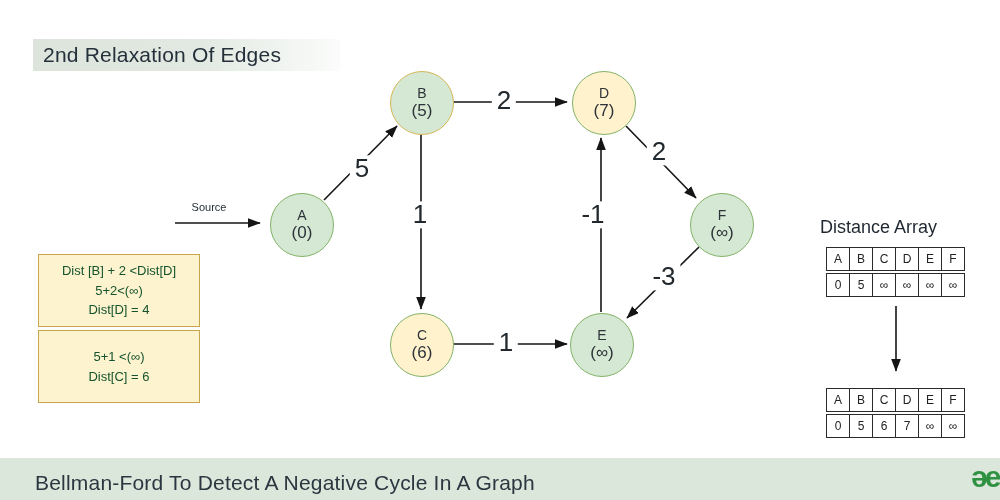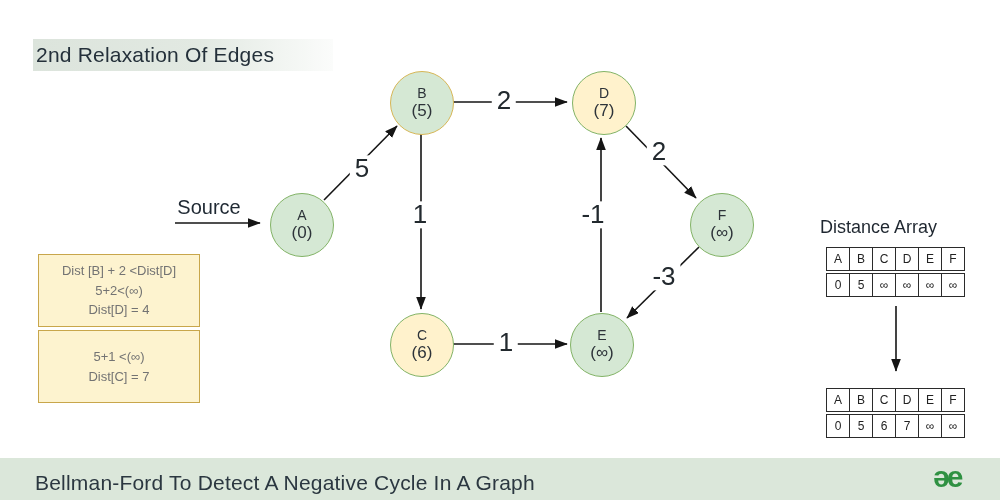--- a/index.html
+++ b/index.html
@@ -11,21 +11,21 @@
     position:relative;
     width:1000px;height:500px;
     background:#ffffff;
     overflow:hidden;
   }
   
   .title-chip{
     position:absolute;left:33px;top:39px;width:297px;height:32px;
     background:linear-gradient(90deg,#dce4dc 0%,#e2e9e2 55%,#fbfcfb 100%);
     color:#24303a;font-size:21px;font-weight:500;
-    line-height:32px;padding-left:3px;
+    line-height:32px;padding-left:10px;
     letter-spacing:.2px;
   }
   
   .edges-svg{position:absolute;left:0;top:0;pointer-events:none;}
   
   .node{
     position:absolute;width:62px;height:62px;border-radius:50%;
     border:1px solid #82b366;background:#d5e8d4;
     display:flex;flex-direction:column;align-items:center;justify-content:center;
     color:#2d3339;
@@ -37,28 +37,28 @@
   
   .elabel{
     position:absolute;transform:translate(-50%,-50%);
     background:#ffffff;padding:0 5px;
     font-size:26px;font-weight:500;color:#22292e;line-height:1.05;
     white-space:nowrap;
   }
   
   .source-label{
     position:absolute;transform:translate(-50%,-50%);
-    font-size:20px;color:#1f2933;
+    font-size:11px;color:#1f2933;
   }
   
   .calc-box{
     position:absolute;left:38px;width:160px;height:71px;
     background:#fdf3cf;border:1px solid #c8a64b;
     display:flex;flex-direction:column;align-items:center;justify-content:center;
-    font-size:13px;line-height:1.5;color:#737373;
+    font-size:13px;line-height:1.5;color:#14532d;
   }
   
   .dist-title{
     position:absolute;left:820px;top:217px;width:152px;
     text-align:left;font-size:18px;font-weight:500;color:#1f2730;
   }
   .dtable{position:absolute;left:826px;}
   .drow{display:flex;}
   .drow + .drow{margin-top:2px;}
   .dcell{
@@ -71,21 +71,21 @@
   
   .footer{
     position:absolute;left:0;top:458px;width:1000px;height:50px;
     background:#dbe7da;display:flex;align-items:center;
   }
   .footer .caption{
     margin-left:35px;font-size:21px;font-weight:500;color:#2b3740;
     letter-spacing:.2px;
   }
   .footer .logo{
-    position:absolute;left:933px;top:4px;
+    position:absolute;left:971px;top:4px;
     font-size:30px;font-weight:700;color:#2f9142;
     letter-spacing:-3px;line-height:30px;
   }
 </style>
 </head>
 <body>
 
 <div class="stage">
 
   <div class="title-chip">2nd Relaxation Of Edges</div>
@@ -144,21 +144,21 @@
   <div class="elabel" style="left:664px;top:277px">-3</div>
   <div class="elabel" style="left:506px;top:343px">1</div>
 
   <div class="calc-box" style="top:254px">
     <div>Dist [B] + 2 &lt;Dist[D]</div>
     <div>5+2&lt;(∞)</div>
     <div>Dist[D] = 4</div>
   </div>
   <div class="calc-box" style="top:330px">
     <div>5+1 &lt;(∞)</div>
-    <div>Dist[C] = 7</div>
+    <div>Dist[C] = 6</div>
   </div>
 
   <div class="dist-title">Distance Array</div>
 
   <div class="dtable" style="top:247px">
     <div class="drow">
       <div class="dcell">A</div>
       <div class="dcell">B</div>
       <div class="dcell">C</div>
       <div class="dcell">D</div>

